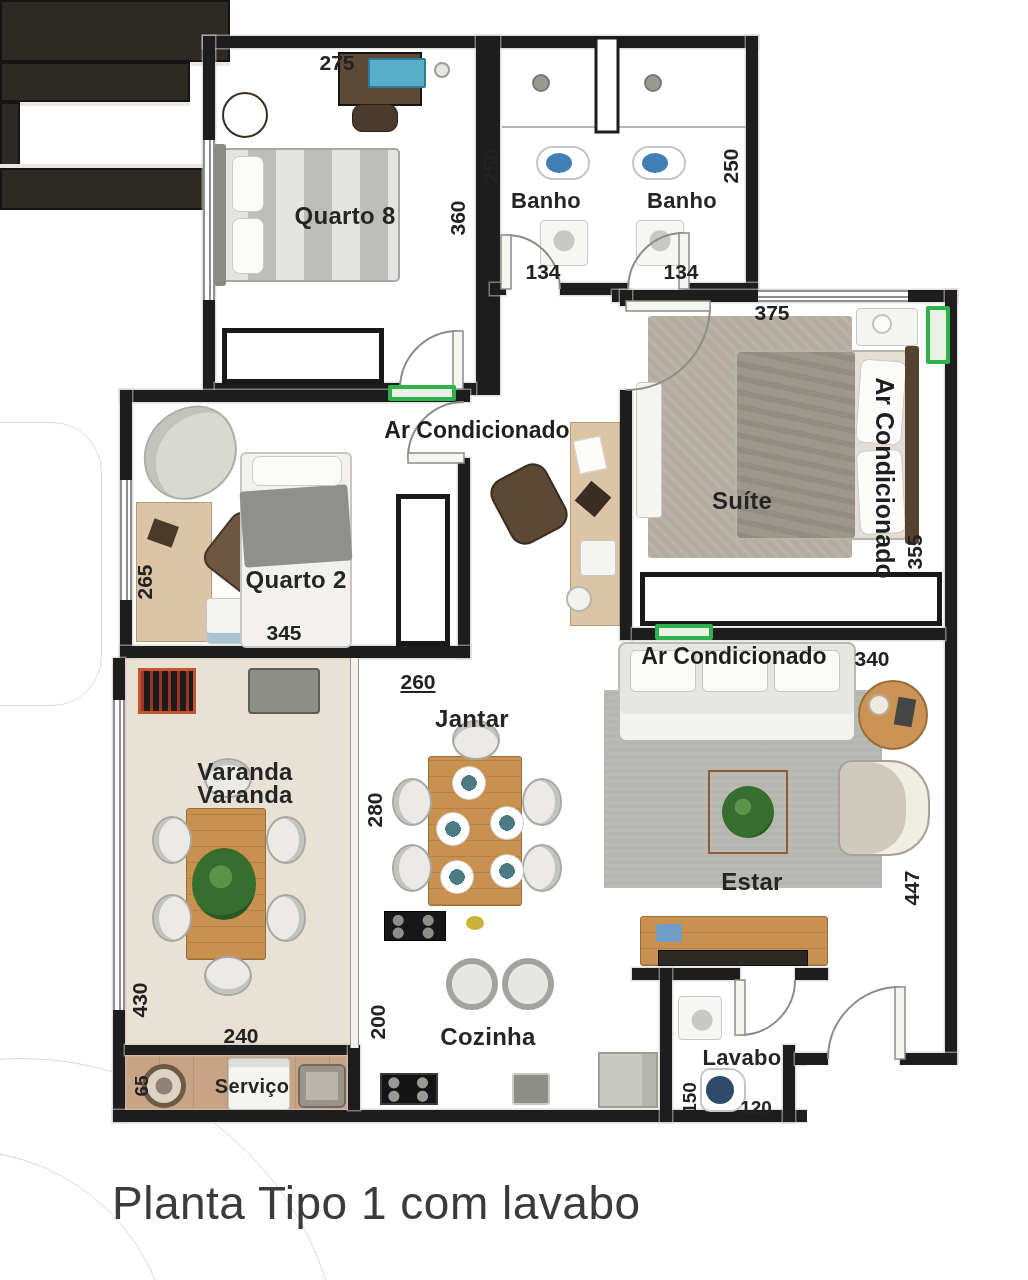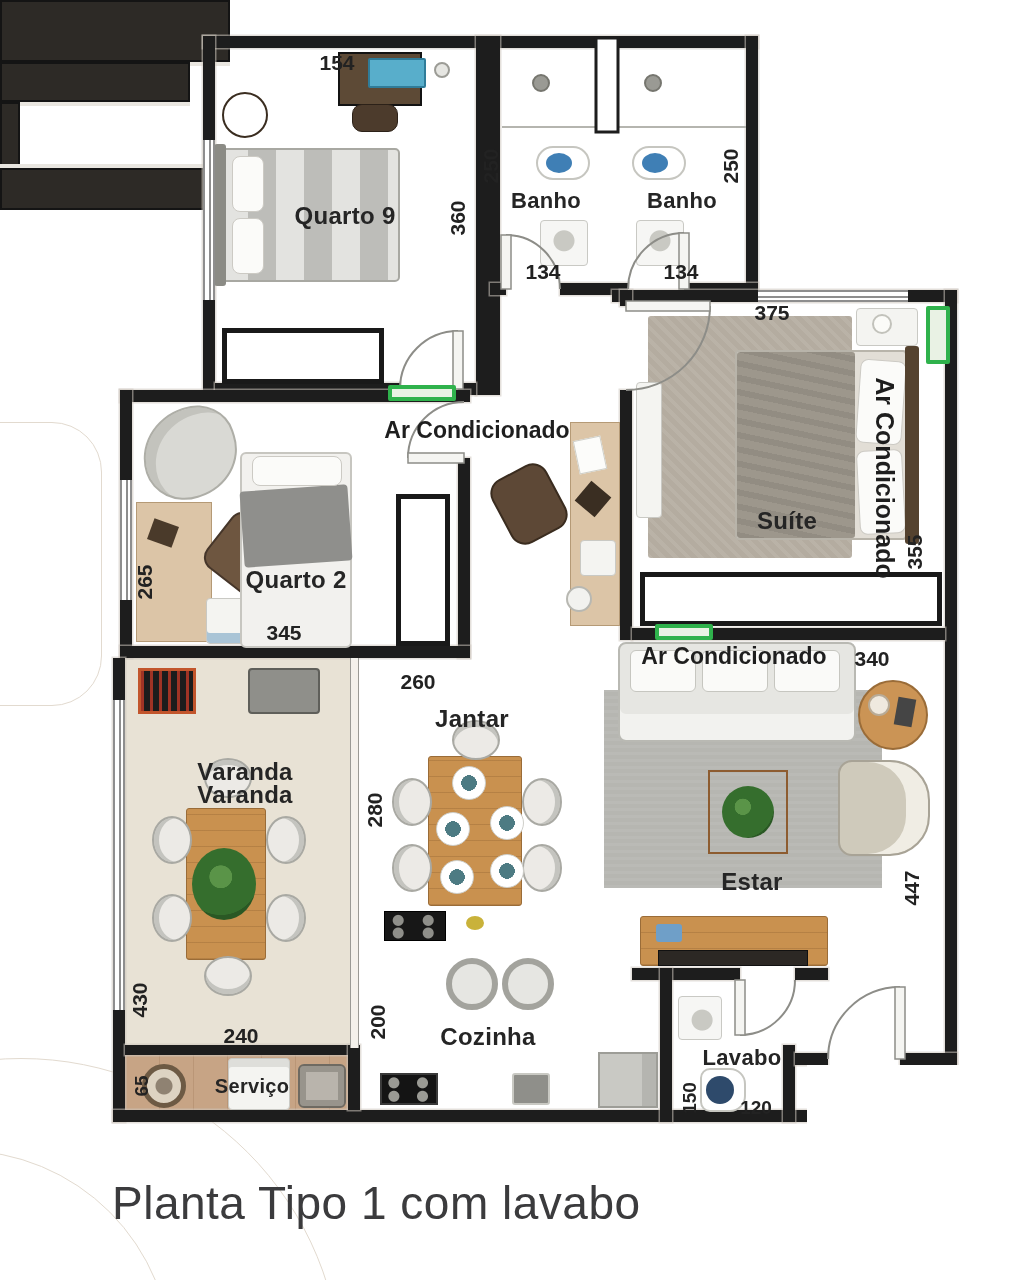--- a/index.html
+++ b/index.html
@@ -225,43 +225,43 @@
       <rect x="735" y="980" width="10" height="55"></rect>
       <rect x="895" y="987" width="10" height="72"></rect>
     </g>
     <g>
       <rect x="596" y="38" width="22" height="94" fill="#ffffff" stroke="#1d1d1d" stroke-width="3"></rect>
       <path d="M596,38 L618,132 M618,38 L596,132 M596,85 L618,85" stroke="#55555
 0" stroke-width="1.5" fill="none"></path>
     </g>
   </svg>
 
-  <div class="rlabel" style="left:345px;top:216px;">Quarto 9</div>
-  <div class="dim" style="left:337px;top:63px;">154</div>
+  <div class="rlabel" style="left:345px;top:216px;">Quarto 8</div>
+  <div class="dim" style="left:337px;top:63px;">275</div>
   <div class="dim v" style="left:458px;top:218px;">360</div>
 
   <div class="rlabel sm" style="left:546px;top:201px;">Banho</div>
   <div class="dim v" style="left:491px;top:166px;">250</div>
   <div class="dim" style="left:543px;top:272px;">134</div>
 
   <div class="rlabel sm" style="left:682px;top:201px;">Banho</div>
   <div class="dim v" style="left:731px;top:166px;">250</div>
   <div class="dim" style="left:681px;top:272px;">134</div>
 
-  <div class="rlabel" style="left:787px;top:501px;margin-top:20px;">Suíte</div>
+  <div class="rlabel" style="left:742px;top:501px;">Suíte</div>
   <div class="dim" style="left:772px;top:313px;">375</div>
   <div class="dim v" style="left:915px;top:552px;">355</div>
   <div class="aclabel v" style="left:884px;top:478px;">Ar Condicionado</div>
 
   <div class="rlabel" style="left:296px;top:580px;">Quarto 2</div>
   <div class="dim v" style="left:145px;top:582px;">265</div>
   <div class="dim" style="left:284px;top:633px;">345</div>
 
   <div class="aclabel" style="left:477px;top:430px;">Ar Condicionado</div>
-  <div class="dim" style="left:418px;top:682px;">260</div>
+  <div class="dim" style="left:418px;top:682px;text-decoration:underline;">260</div>
 
   <div class="rlabel" style="left:245px;top:772px;">Varanda</div>
   <div class="rlabel" style="left:245px;top:795px;">Varanda</div>
   <div class="dim v" style="left:140px;top:1000px;">430</div>
   <div class="dim" style="left:241px;top:1036px;">240</div>
 
   <div class="rlabel" style="left:472px;top:719px;">Jantar</div>
   <div class="dim v" style="left:375px;top:810px;">280</div>
 
   <div class="rlabel" style="left:488px;top:1037px;">Cozinha</div>

